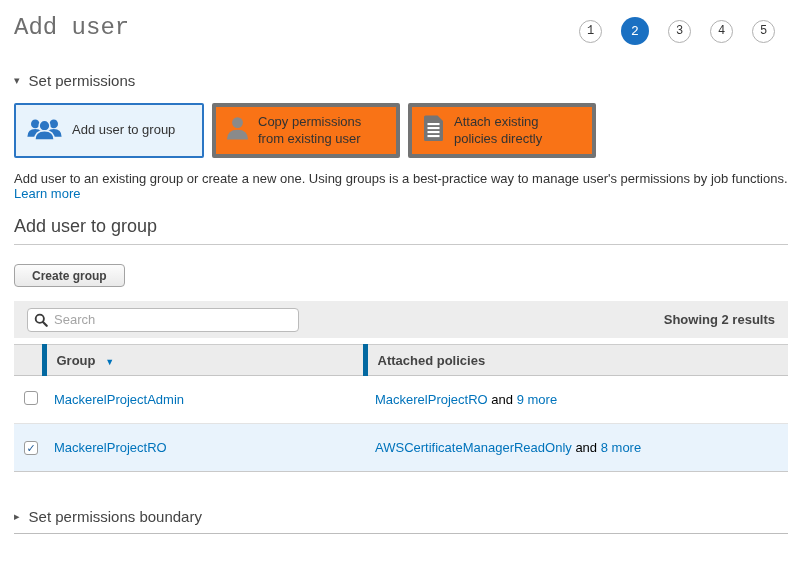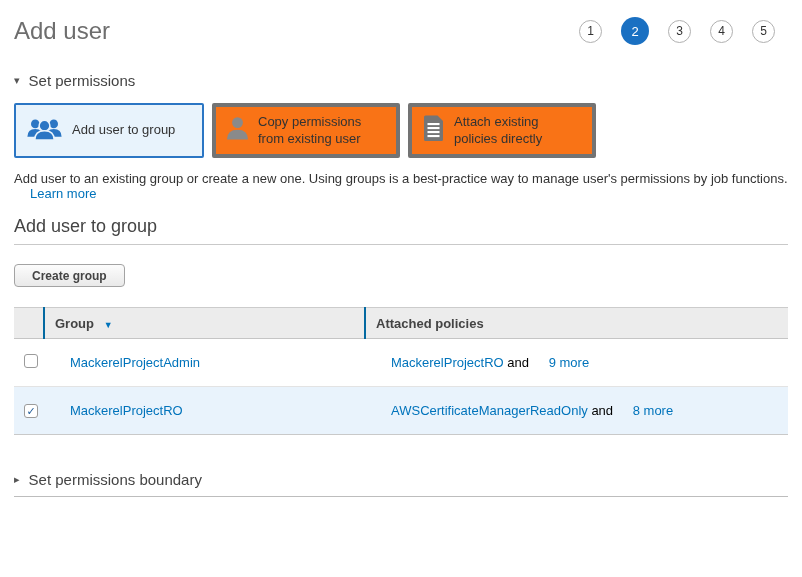--- a/index.html
+++ b/index.html
@@ -1,42 +1,42 @@
 <!DOCTYPE html>
 <html><head>
 <meta charset="utf-8">
 <style>
   * { margin:0; padding:0; box-sizing:border-box; }
   html,body { width:802px; height:577px; background:#fff; overflow:hidden;
     font-family:"Liberation Sans","DejaVu Sans",sans-serif; }
   .page { width:802px; height:577px; position:relative; padding:14px 14px 0 14px; }
 
   
-  .hdr { display:flex; align-items:center; justify-content:space-between; height:34px; }
+  .hdr { display:flex; justify-content:space-between; height:34px;font-family:Liberation Mono, monospace; }
   .title { font-size:24px; color:#6e6e6e; font-weight:400; }
   .steps { display:flex; align-items:center; gap:19px; margin-right:13px; }
   .step { width:23px; height:23px; border-radius:50%; border:1px solid #b0b0b0; background:#fff;
     color:#333; font-size:12px; display:flex; align-items:center; justify-content:center; }
   .step.active { width:28px; height:28px; border:none; background:#1a70c2; color:#fff; font-size:13px; }
 
   
   .sect-head { display:flex; align-items:center; gap:9px; font-size:15px; color:#444; cursor:default; }
   .tri { font-size:11px; color:#555; line-height:1; }
   .sect-permissions { margin-top:24px; }
 
   
   .cards { display:flex; gap:8px; margin-top:14px; }
   .card { height:55px; border:4px solid #737373; background:#f97316; border-radius:2px;
     display:flex; align-items:center; padding:0 10px; gap:9px; }
   .card .lbl { font-size:13px; color:#333; line-height:1.25; }
   .card.sel { border:2px solid #2b76c4; background:#e8f3fc; }
   .card1 { width:190px; } .card2 { width:188px; } .card3 { width:188px; }
 
   .desc { margin-top:13px; font-size:13px; color:#333; }
-  a.lnk { color:#0073bb; text-decoration:none; cursor:pointer;margin-left:16px; }
+  a.lnk { color:#0073bb; text-decoration:none; cursor:pointer; }
 
   .sect2-title { margin-top:15px; font-size:18px; color:#444; font-weight:400;
     padding-bottom:7px; border-bottom:1px solid #c9c9c9; }
 
   
   .btn-row { margin-top:19px; display:flex; gap:6px; }
   .btn { display:inline-flex; align-items:center; gap:6px; height:23px; padding:0 17px;
     font-size:12px; font-weight:bold; color:#444; border:1px solid #a3a3a3; border-radius:4px;
     background:linear-gradient(#fcfcfc,#e9e9e9); cursor:pointer; }
 
@@ -50,21 +50,21 @@
     font-family:"Liberation Sans","DejaVu Sans",sans-serif; }
   .searchbox input::placeholder { color:#a5a5a5; }
   .mag { position:absolute; left:7px; top:5px; }
   .results { font-size:13px; font-weight:bold; color:#444; }
 
   .gap { height:6px; background:#fff; }
   table.grid { width:774px; border-collapse:collapse; table-layout:fixed; font-size:13px; }
   .grid th { background:#ececec; border-top:1px solid #ccc; border-bottom:1px solid #c5c5c5;
     height:31px; text-align:left; font-size:13px; font-weight:bold; color:#444; padding:0 10px; }
   .grid th.cb, .grid td.cb { width:30px; padding:0 0 0 10px; }
-  .grid th + th { border-left:2px solid #0369a1; }
+  .grid th + th { border-left:5px solid #0369a1; }
   .grid td { height:30px; padding:16px 10px; border-bottom:1px solid #e3e3e3; }
   .grid tr.sel td { background:#e9f3fc; }
   .grid tr:last-child td { border-bottom:1px solid #c9c9c9; }
   .col-group { width:321px; }
 
   .chk { width:14px; height:14px; border:1px solid #9b9b9b; border-radius:3px; background:#fff;
     display:inline-flex; align-items:center; justify-content:center; font-size:11px; line-height:1;
     color:#1f5b99; font-weight:bold; cursor:pointer; }
   .sort { color:#0073bb; font-size:9px; margin-left:6px; }
 
@@ -139,20 +139,32 @@
 
   <div class="sect2-title">Add user to group</div>
 
   <div class="btn-row">
     <button class="btn">
       <span>Create group</span>
     </button>
   </div>
 
   <div class="tblwrap">
+    <div class="toolbar">
+      <div class="searchbox">
+        <span class="mag">
+          <svg width="14" height="14" viewBox="0 0 15 15">
+            <circle cx="6.2" cy="6.2" r="4.4" stroke="#3a3a3a" stroke-width="2" fill="none"></circle>
+            <line x1="9.6" y1="9.6" x2="13.6" y2="13.6" stroke="#3a3a3a" stroke-width="2.4" stroke-linecap="round"></line>
+          </svg>
+        </span>
+        <input type="text" value="" placeholder="Search" style="">
+      </div>
+      <div class="results">Showing 2 results</div>
+    </div>
     <div class="gap"></div>
 
     <table class="grid">
       <tbody>
           <tr>
         <th class="cb"></th>
         <th class="col-group">
           <span>Group</span>
           <span class="sort">▼</span>
         </th>

